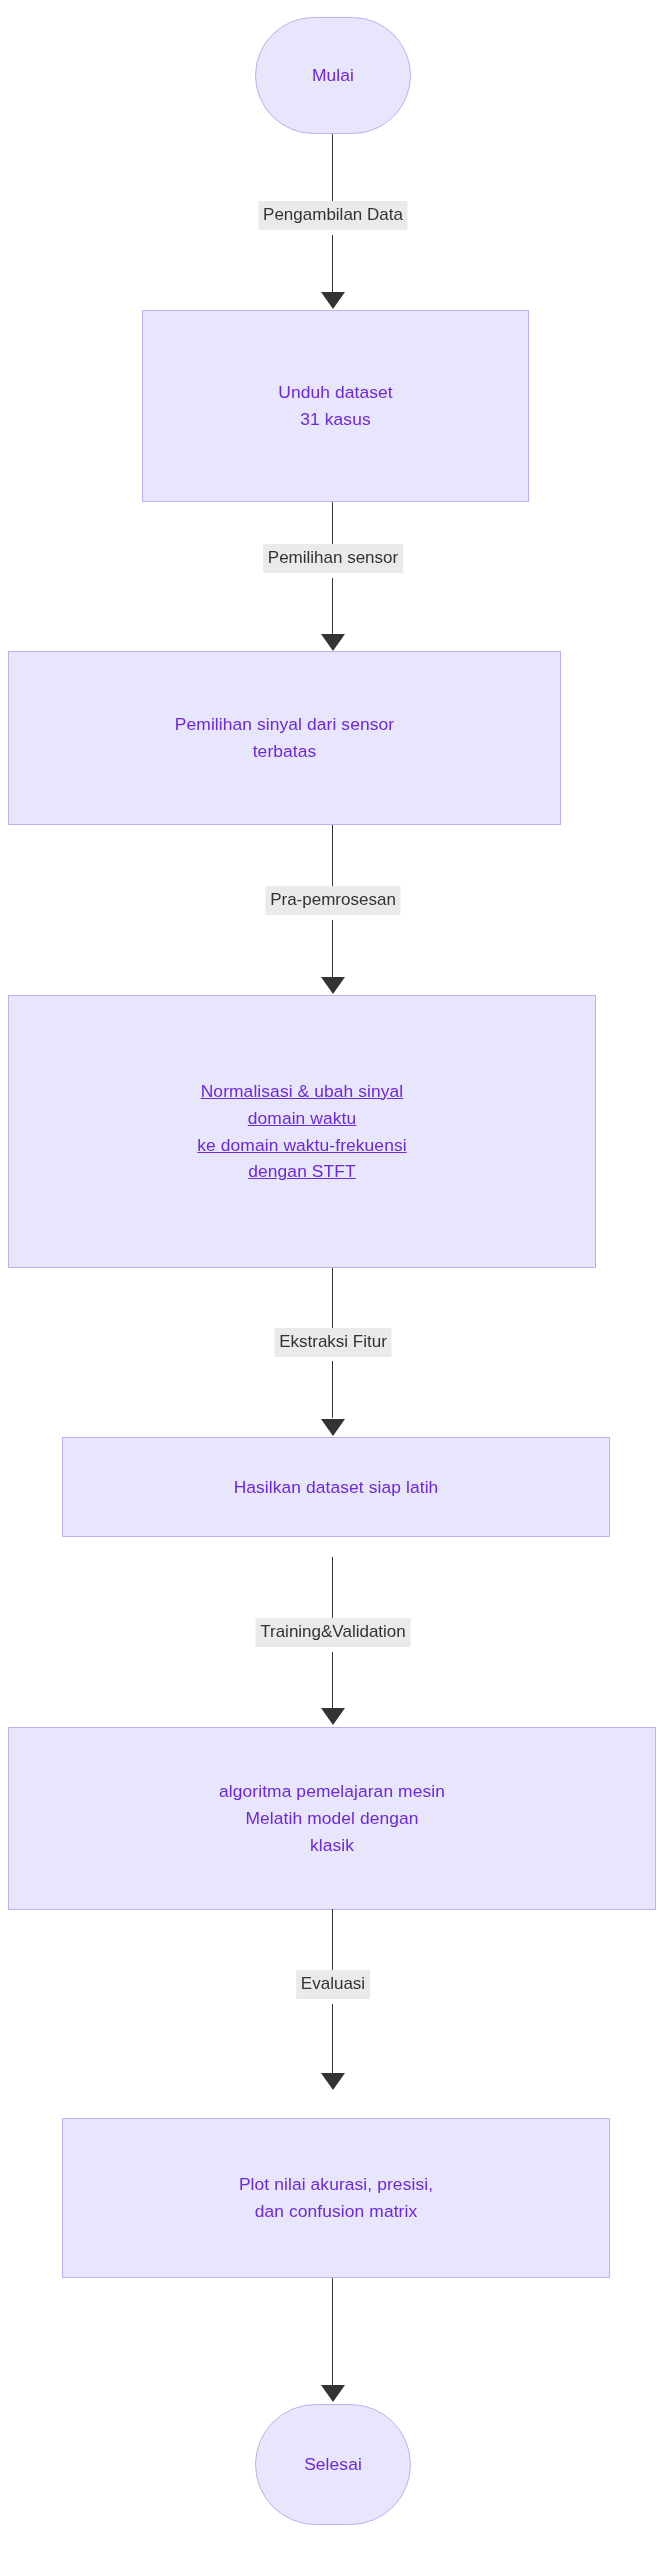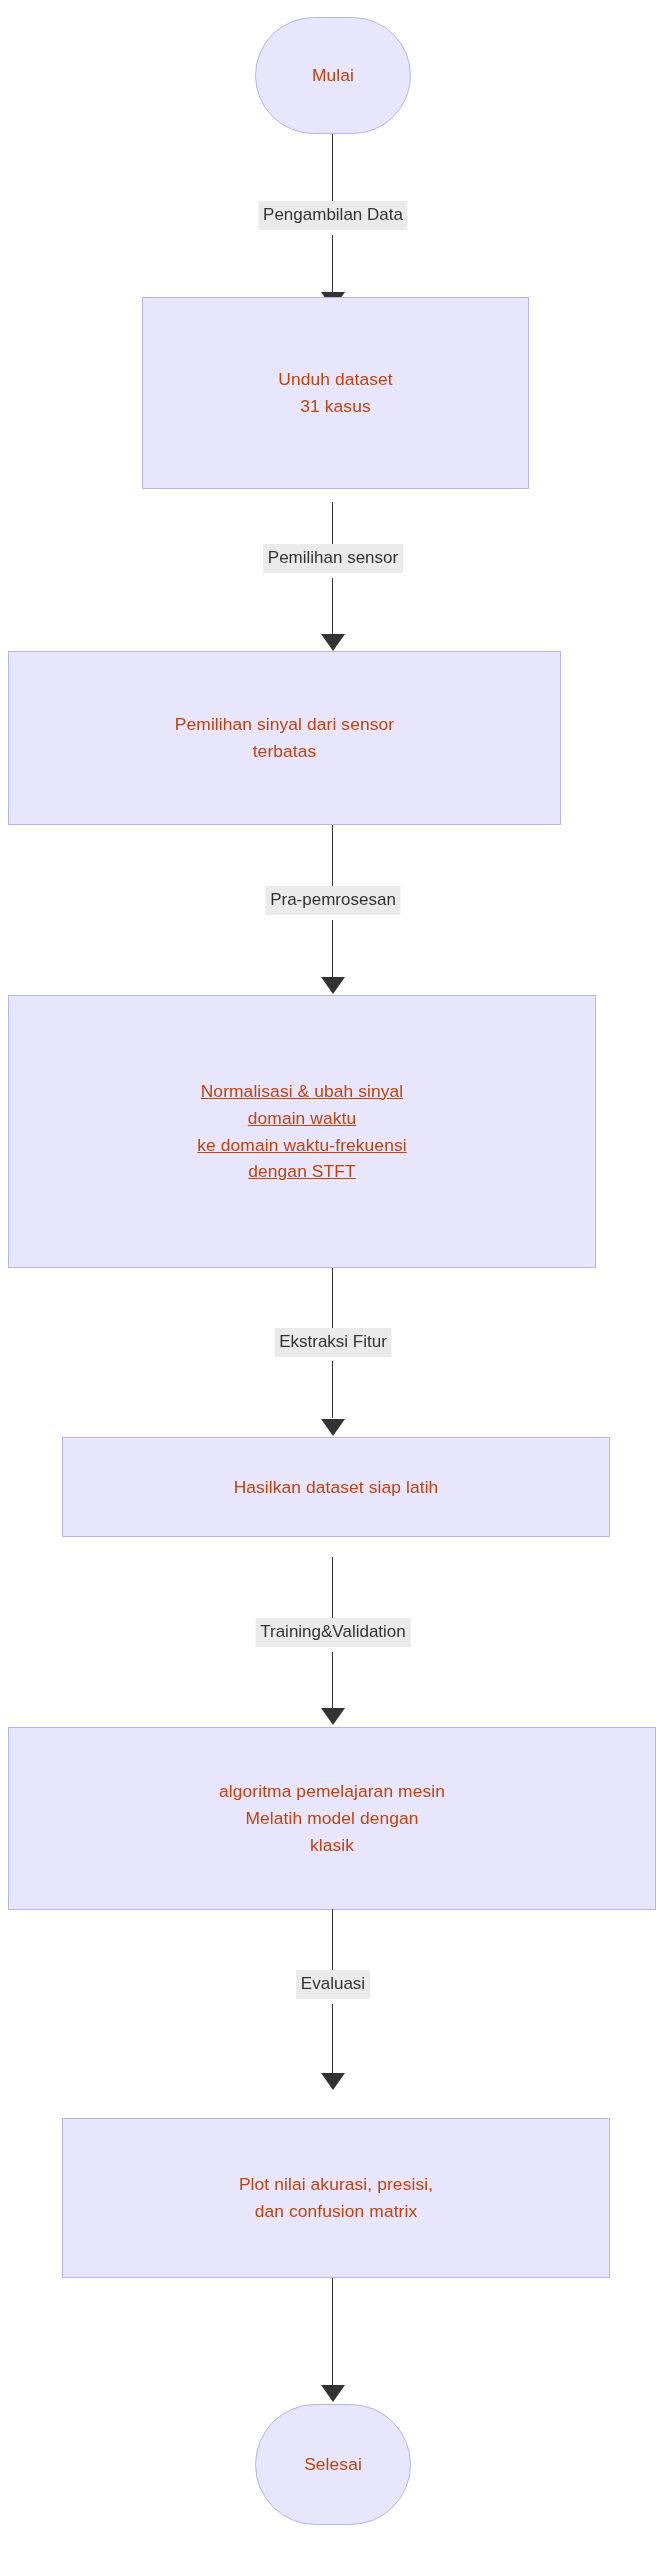--- a/index.html
+++ b/index.html
@@ -19,21 +19,21 @@
     position: relative;
     width: 666px;
     height: 2576px;
   }
   
   .node {
     position: absolute;
     box-sizing: border-box;
     background: #e8e6fd;
     border: 1.3px solid #b7b2f2;
-    color: #c2410c;
+    color: #6d28d9;
     display: flex;
     align-items: center;
     justify-content: center;
     text-align: center;
     line-height: 1.55;
     font-size: 17.4px;
     font-weight: 400;
     letter-spacing: 0.1px;
   }
   .node .lines { width: 100%; padding: 0 9.4px; box-sizing: border-box; }
@@ -82,21 +82,21 @@
     <div class="lines">
       <span>Mulai</span>
     </div>
   </div>
 
   <div class="conn" style="top:134px; height:70px;"></div>
   <div class="edge-label" style="top:201px;">Pengambilan Data</div>
   <div class="conn" style="top:235px; height:57px;"></div>
   <div class="arrowhead" style="top:292px;"></div>
 
-  <div class="node" style="left:142px; top:297px; width:387px; height:192px;">
+  <div class="node" style="left:142px; top:310px; width:387px; height:192px;">
     <div class="lines">
       <span>Unduh dataset</span>
       <span>31 kasus</span>
     </div>
   </div>
 
   <div class="conn" style="top:502px; height:44px;"></div>
   <div class="edge-label" style="top:544px;">Pemilihan sensor</div>
   <div class="conn" style="top:578px; height:56px;"></div>
   <div class="arrowhead" style="top:634px;"></div>

